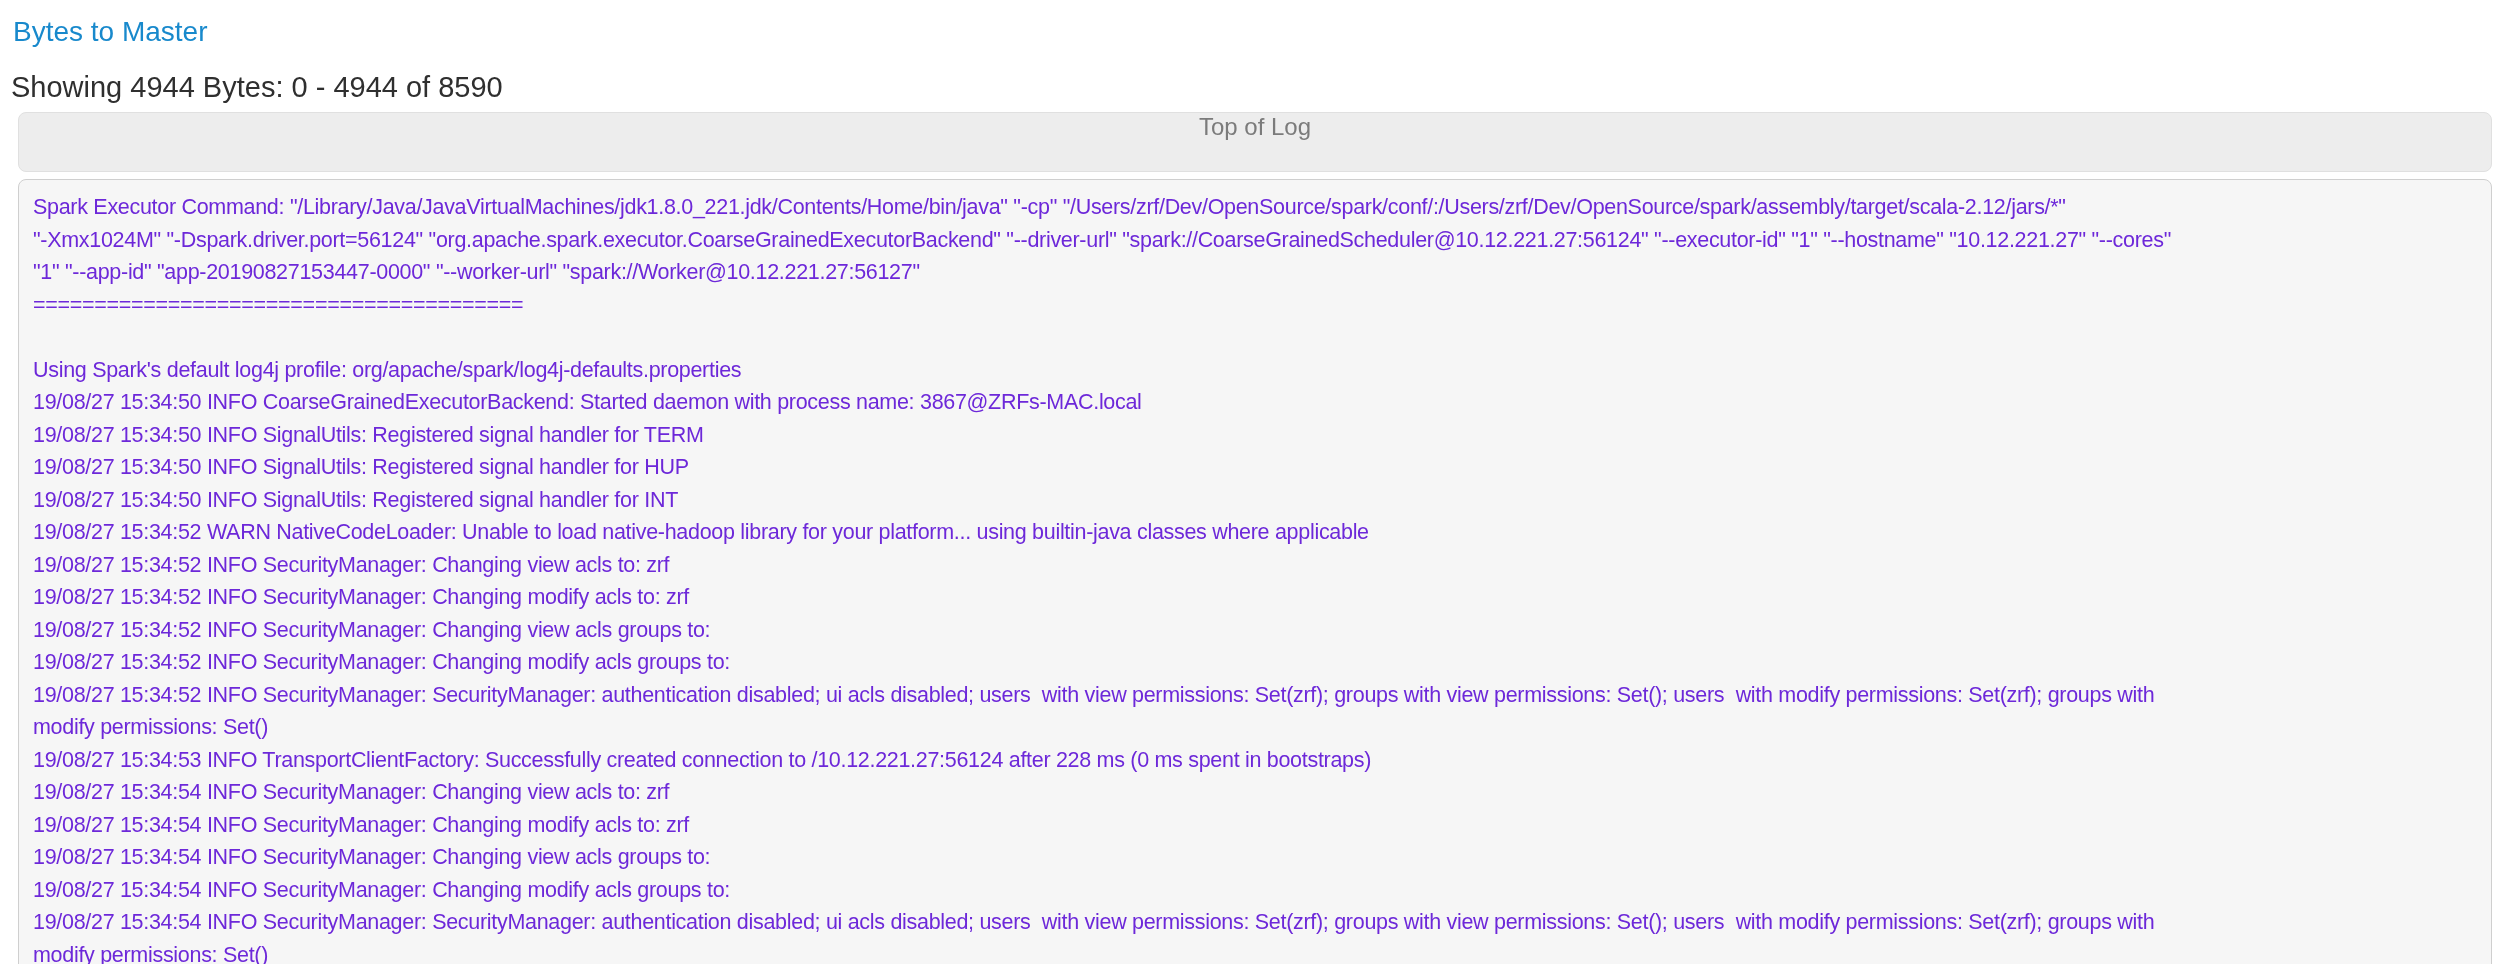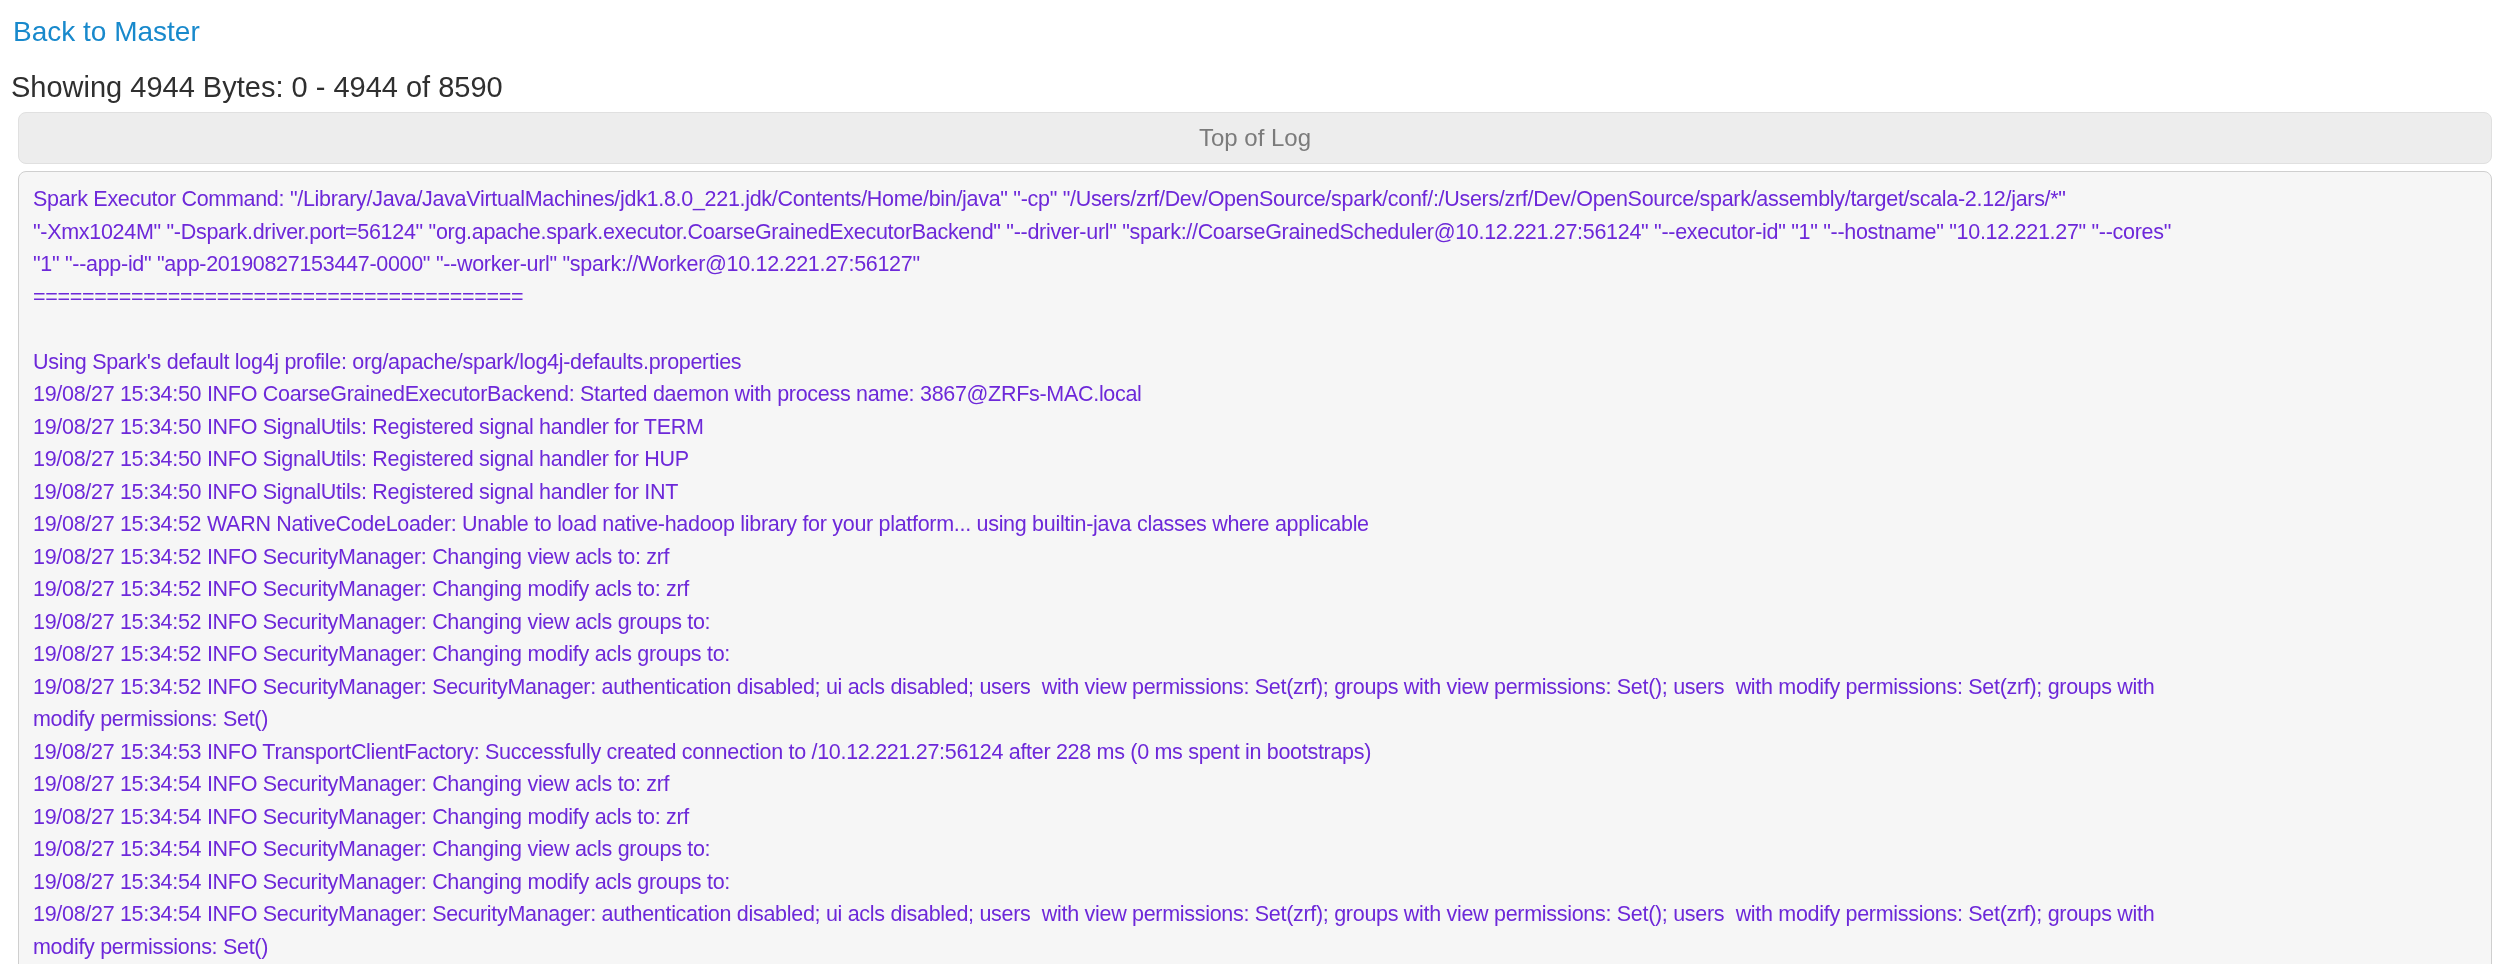--- a/index.html
+++ b/index.html
@@ -20,26 +20,25 @@
     cursor: pointer;
   }
   .byte-range {
     margin: 21px 0 0 11px;
     font-size: 29px;
     line-height: 34px;
     color: #2f2f2f;
   }
   .log-header {
     margin: 8px 18px 0 18px;
-    height: 52px;
+    height: 60px;
     background: #ededed;
     border: 1px solid #e0e0e0;
     border-radius: 8px;
     display: flex;
-    align-items: center;
     justify-content: center;
     font-size: 24px;
     color: #7b7b7b;
     cursor: pointer;
     user-select: none;
   }
   .log-box {
     margin: 7px 18px 0 18px;
     height: 840px;
     background: #f6f6f6;
@@ -57,21 +56,21 @@
     color: #6d28d9;
     white-space: pre;
     overflow: hidden;
   }
 </style>
 </head>
 <body>
 
 
 
-<a class="back-link" href="#">Back to Master</a>
+<a class="back-link" href="#">Bytes to Master</a>
 
 <div class="byte-range">Showing 4944 Bytes: 0 - 4944 of 8590</div>
 
 <div class="log-header">
   <span>Top of Log</span>
 </div>
 
 <div class="log-box">
   <pre class="log-text">Spark Executor Command: "/Library/Java/JavaVirtualMachines/jdk1.8.0_221.jdk/Contents/Home/bin/java" "-cp" "/Users/zrf/Dev/OpenSource/spark/conf/:/Users/zrf/Dev/OpenSource/spark/assembly/target/scala-2.12/jars/*"
 "-Xmx1024M" "-Dspark.driver.port=56124" "org.apache.spark.executor.CoarseGrainedExecutorBackend" "--driver-url" "spark://CoarseGrainedScheduler@10.12.221.27:56124" "--executor-id" "1" "--hostname" "10.12.221.27" "--cores"

